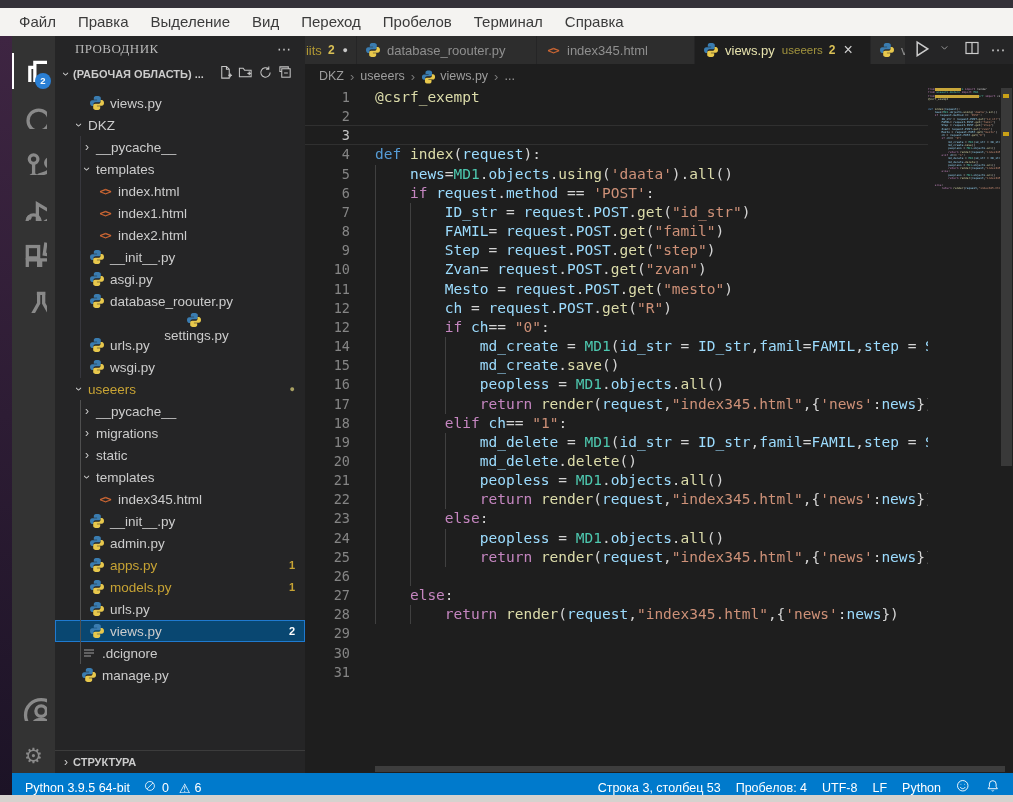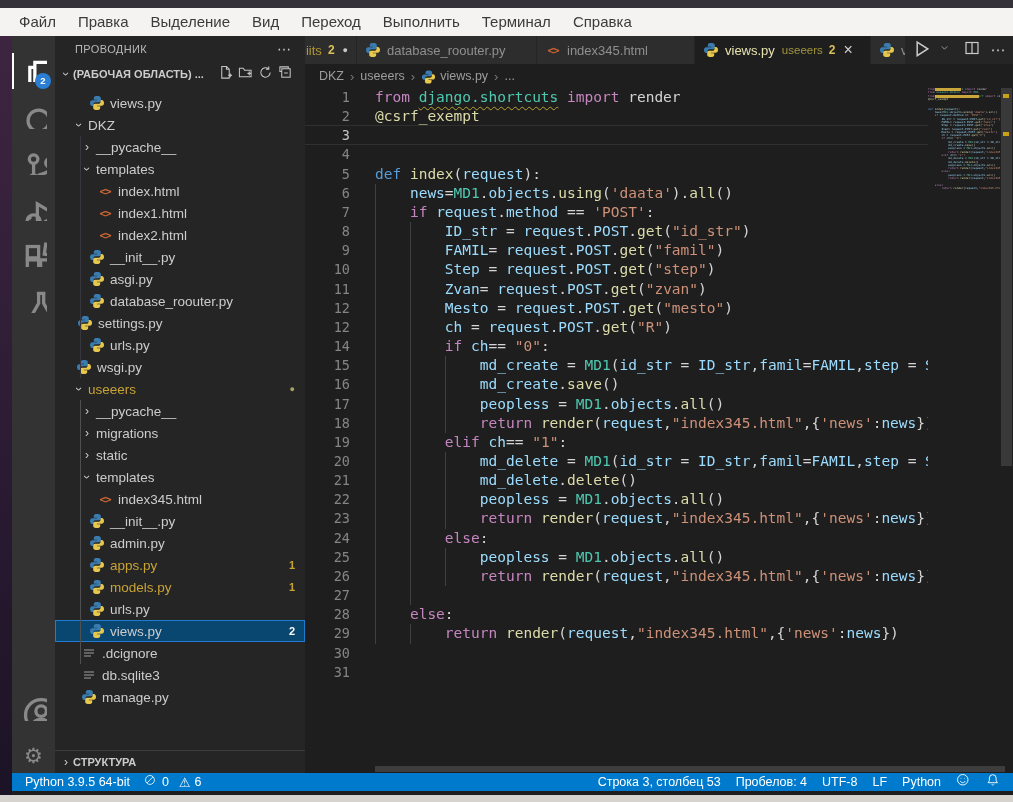--- a/index.html
+++ b/index.html
@@ -24,21 +24,21 @@
   .act-item.active::before { content:""; position:absolute; left:0; top:4px; bottom:4px; width:2px; background:#ffffff; }
   .act-item svg { stroke:#898989; fill:none; stroke-width:1.3; }
   .act-item.active svg { stroke:#ffffff; }
   .act-badge { position:absolute; right:4px; bottom:4px; min-width:16px; height:16px; border-radius:8px;
                background:#2a7fd4; color:#fff; font-size:9.5px; font-weight:bold; text-align:center; line-height:16px; }
   .gear-glyph { font-family:"DejaVu Sans", sans-serif; font-size:21px; color:#898989; line-height:1; }
 
   
   #sidebar { position:absolute; left:55px; top:36px; width:250px; height:737px; background:#252526; overflow:hidden; }
   #sb-title-row { height:26px; display:flex; align-items:center; padding:0 14px 0 20px; }
-  #sb-title { color:#b8b8b8; font-size:11px; letter-spacing:.4px; flex:1; }
+  #sb-title { color:#b8b8b8; font-size:13px; letter-spacing:.4px; flex:1;font-family:Liberation Serif, serif; }
   #sb-more { color:#c5c5c5; font-size:14px; line-height:10px; }
   #ws-row { height:24px; display:flex; align-items:center; padding:0 10px 0 4px; color:#cccccc; }
   #ws-chev { font-size:12px; color:#cccccc; transform:rotate(90deg); display:inline-block; width:14px; text-align:center; }
   #ws-label { font-size:11px; font-weight:bold; color:#cccccc; white-space:nowrap; overflow:hidden; flex:1; }
   .ws-act { width:20px; height:18px; display:flex; align-items:center; justify-content:center; }
   .ws-act svg { stroke:#c5c5c5; fill:none; stroke-width:1.1; }
   #tree { position:absolute; left:0; top:56px; width:250px; }
   .trow { position:relative; height:22px; display:flex; align-items:center; color:#cccccc; font-size:13.5px; white-space:nowrap; }
   .trow .chev { width:12px; display:inline-block; text-align:center; font-size:12px; color:#cccccc; margin-right:3px; }
   .trow .chev.open { transform:rotate(90deg); }
@@ -103,40 +103,40 @@
                font-size:2.8px; overflow:hidden; opacity:.95; }
   .mini-mark { position:absolute; background:#c9a73a; height:3px; }
   
   #overview { position:absolute; right:0; top:0; width:13px; height:685px; background:#1e1e1e; }
   #ov-thumb { position:absolute; left:1px; top:0; width:11px; height:378px; background:rgba(121,121,121,.30); }
   .ov-mark { position:absolute; left:3px; width:6px; height:4px; background:#c9a117; }
   #hscroll { position:absolute; left:0; bottom:0; width:708px; height:8px; }
   #hscroll-thumb { position:absolute; left:70px; right:8px; top:1px; height:6px; background:rgba(121,121,121,.35); }
 
   
-  #statusbar { position:absolute; left:12px; top:773px; width:1001px; height:18px; background:#007acc;
+  #statusbar { position:absolute; left:12px; top:773px; width:1001px; height:30px; background:#007acc;
                display:flex; align-items:center; color:#ffffff; font-size:12.5px; }
   #sb-left { display:flex; align-items:center; gap:14px; padding-left:13px; flex:1; }
   #sb-right { display:flex; align-items:center; gap:15px; padding-right:12px; }
   .sb-item { display:flex; align-items:center; gap:4px; white-space:nowrap; }
   .sb-item svg { stroke:#ffffff; fill:none; stroke-width:1.1; }
   .warn-glyph { font-family:"DejaVu Sans", sans-serif; font-size:13px; line-height:1; }
 </style>
 </head>
 <body>
 
 <div id="screen">
   <div id="top-strip"></div>
   <div id="menubar">
       <div class="menu-item">Файл</div>
       <div class="menu-item">Правка</div>
       <div class="menu-item">Выделение</div>
       <div class="menu-item">Вид</div>
       <div class="menu-item">Переход</div>
-      <div class="menu-item">Выполнить</div>
+      <div class="menu-item">Пробелов</div>
       <div class="menu-item">Терминал</div>
       <div class="menu-item">Справка</div>
     </div>
   <div id="left-strip"></div>
 
   <div id="activitybar">
       <div class="act-item active" style="top: 13px;">
         <span><svg width="26" height="26" viewBox="0 0 16 16">
             <g transform="scale(1.55)">
               <path d="M5.5 2.5h5l2 2v8h-7z"></path>
@@ -298,39 +298,39 @@
         </div>
         <div class="trow" style="padding-left: 34px;">
           <span class="ficon">
             <svg width="16" height="16" viewBox="0 0 16 16">
               <path fill="#3a7cb0" stroke="none" d="M7.9 1C6.1 1 4.8 1.6 4.8 3v1.7h3.3v.6H3.3C1.8 5.3 1 6.6 1 8.1s.7 2.9 2.2 2.9h1.2V9.3c0-1.2 1-2.1 2.2-2.1H10c1 0 1.8-.8 1.8-1.8V3c0-1.4-1.5-2-3.9-2z"></path>
               <path fill="#e8c84c" stroke="none" d="M8.1 15c1.8 0 3.1-.6 3.1-2v-1.7H7.9v-.6h4.8c1.5 0 2.3-1.3 2.3-2.8s-.7-2.9-2.2-2.9h-1.2v1.7c0 1.2-1 2.1-2.2 2.1H6c-1 0-1.8.8-1.8 1.8V13c0 1.4 1.5 2 3.9 2z"></path>
             </svg>
           </span>
           <span>database_roouter.py</span>
         </div>
-        <div class="trow" style="padding-left: 22px;">
+        <div class="trow" style="padding-left: 33px; flex-direction: column;">
           <span class="ficon">
             <svg width="16" height="16" viewBox="0 0 16 16">
               <path fill="#3a7cb0" stroke="none" d="M7.9 1C6.1 1 4.8 1.6 4.8 3v1.7h3.3v.6H3.3C1.8 5.3 1 6.6 1 8.1s.7 2.9 2.2 2.9h1.2V9.3c0-1.2 1-2.1 2.2-2.1H10c1 0 1.8-.8 1.8-1.8V3c0-1.4-1.5-2-3.9-2z"></path>
               <path fill="#e8c84c" stroke="none" d="M8.1 15c1.8 0 3.1-.6 3.1-2v-1.7H7.9v-.6h4.8c1.5 0 2.3-1.3 2.3-2.8s-.7-2.9-2.2-2.9h-1.2v1.7c0 1.2-1 2.1-2.2 2.1H6c-1 0-1.8.8-1.8 1.8V13c0 1.4 1.5 2 3.9 2z"></path>
             </svg>
           </span>
           <span>settings.py</span>
         </div>
         <div class="trow" style="padding-left: 34px;">
           <span class="ficon">
             <svg width="16" height="16" viewBox="0 0 16 16">
               <path fill="#3a7cb0" stroke="none" d="M7.9 1C6.1 1 4.8 1.6 4.8 3v1.7h3.3v.6H3.3C1.8 5.3 1 6.6 1 8.1s.7 2.9 2.2 2.9h1.2V9.3c0-1.2 1-2.1 2.2-2.1H10c1 0 1.8-.8 1.8-1.8V3c0-1.4-1.5-2-3.9-2z"></path>
               <path fill="#e8c84c" stroke="none" d="M8.1 15c1.8 0 3.1-.6 3.1-2v-1.7H7.9v-.6h4.8c1.5 0 2.3-1.3 2.3-2.8s-.7-2.9-2.2-2.9h-1.2v1.7c0 1.2-1 2.1-2.2 2.1H6c-1 0-1.8.8-1.8 1.8V13c0 1.4 1.5 2 3.9 2z"></path>
             </svg>
           </span>
           <span>urls.py</span>
         </div>
-        <div class="trow" style="padding-left: 21px;">
+        <div class="trow" style="padding-left: 34px;">
           <span class="ficon">
             <svg width="16" height="16" viewBox="0 0 16 16">
               <path fill="#3a7cb0" stroke="none" d="M7.9 1C6.1 1 4.8 1.6 4.8 3v1.7h3.3v.6H3.3C1.8 5.3 1 6.6 1 8.1s.7 2.9 2.2 2.9h1.2V9.3c0-1.2 1-2.1 2.2-2.1H10c1 0 1.8-.8 1.8-1.8V3c0-1.4-1.5-2-3.9-2z"></path>
               <path fill="#e8c84c" stroke="none" d="M8.1 15c1.8 0 3.1-.6 3.1-2v-1.7H7.9v-.6h4.8c1.5 0 2.3-1.3 2.3-2.8s-.7-2.9-2.2-2.9h-1.2v1.7c0 1.2-1 2.1-2.2 2.1H6c-1 0-1.8.8-1.8 1.8V13c0 1.4 1.5 2 3.9 2z"></path>
             </svg>
           </span>
           <span>wsgi.py</span>
         </div>
         <div class="trow modified" style="padding-left: 18px;">
           <span class="chev open">›</span>
@@ -418,32 +418,20 @@
           <span class="ficon">
             <svg width="16" height="16" viewBox="0 0 16 16">
               <g stroke="#8b8b8b" stroke-width="1.2">
                 <line x1="3" y1="5" x2="13" y2="5"></line>
                 <line x1="3" y1="8" x2="13" y2="8"></line>
                 <line x1="3" y1="11" x2="10" y2="11"></line>
               </g>
             </svg>
           </span>
           <span>.dcignore</span>
-        </div>
-        <div class="trow" style="padding-left: 26px;">
-          <span class="ficon">
-            <svg width="16" height="16" viewBox="0 0 16 16">
-              <g stroke="#8b8b8b" stroke-width="1.2">
-                <line x1="3" y1="5" x2="13" y2="5"></line>
-                <line x1="3" y1="8" x2="13" y2="8"></line>
-                <line x1="3" y1="11" x2="10" y2="11"></line>
-              </g>
-            </svg>
-          </span>
-          <span>db.sqlite3</span>
         </div>
         <div class="trow" style="padding-left: 26px;">
           <span class="ficon">
             <svg width="16" height="16" viewBox="0 0 16 16">
               <path fill="#3a7cb0" stroke="none" d="M7.9 1C6.1 1 4.8 1.6 4.8 3v1.7h3.3v.6H3.3C1.8 5.3 1 6.6 1 8.1s.7 2.9 2.2 2.9h1.2V9.3c0-1.2 1-2.1 2.2-2.1H10c1 0 1.8-.8 1.8-1.8V3c0-1.4-1.5-2-3.9-2z"></path>
               <path fill="#e8c84c" stroke="none" d="M8.1 15c1.8 0 3.1-.6 3.1-2v-1.7H7.9v-.6h4.8c1.5 0 2.3-1.3 2.3-2.8s-.7-2.9-2.2-2.9h-1.2v1.7c0 1.2-1 2.1-2.2 2.1H6c-1 0-1.8.8-1.8 1.8V13c0 1.4 1.5 2 3.9 2z"></path>
             </svg>
           </span>
           <span>manage.py</span>
         </div>
@@ -569,21 +557,20 @@
           <div class="ln">24</div>
           <div class="ln">25</div>
           <div class="ln">26</div>
           <div class="ln">27</div>
           <div class="ln">28</div>
           <div class="ln">29</div>
           <div class="ln">30</div>
           <div class="ln">31</div>
         </div>
       <div id="codelines">
-          <div class="code-line"><span class="tok-k">from </span><span class="tok-t sq">django.shortcuts</span><span class="tok-k"> import </span><span class="tok-w">render</span></div>
           <div class="code-line"><span class="tok-f">@csrf_exempt</span></div>
           <div class="code-line"></div>
           <div class="code-line"></div>
           <div class="code-line"><span class="tok-b">def </span><span class="tok-f">index</span><span class="tok-w">(</span><span class="tok-v">request</span><span class="tok-w">):</span></div>
           <div class="code-line"><span class="guide" style="left: calc(0ch);"></span><span class="tok-w">    </span><span class="tok-v">news</span><span class="tok-w">=</span><span class="tok-t">MD1</span><span class="tok-w">.</span><span class="tok-v">objects</span><span class="tok-w">.</span><span class="tok-f">using</span><span class="tok-w">(</span><span class="tok-s">'daata'</span><span class="tok-w">).</span><span class="tok-f">all</span><span class="tok-w">()</span></div>
           <div class="code-line"><span class="guide" style="left: calc(0ch);"></span><span class="tok-w">    </span><span class="tok-k">if </span><span class="tok-v">request</span><span class="tok-w">.</span><span class="tok-v">method</span><span class="tok-w"> == </span><span class="tok-s">'POST'</span><span class="tok-w">:</span></div>
           <div class="code-line"><span class="guide" style="left: calc(0ch);"></span><span class="guide" style="left: calc(4ch);"></span><span class="tok-w">        </span><span class="tok-v">ID_str</span><span class="tok-w"> = </span><span class="tok-v">request</span><span class="tok-w">.</span><span class="tok-v">POST</span><span class="tok-w">.</span><span class="tok-f">get</span><span class="tok-w">(</span><span class="tok-s">"id_str"</span><span class="tok-w">)</span></div>
           <div class="code-line"><span class="guide" style="left: calc(0ch);"></span><span class="guide" style="left: calc(4ch);"></span><span class="tok-w">        </span><span class="tok-v">FAMIL</span><span class="tok-w">= </span><span class="tok-v">request</span><span class="tok-w">.</span><span class="tok-v">POST</span><span class="tok-w">.</span><span class="tok-f">get</span><span class="tok-w">(</span><span class="tok-s">"famil"</span><span class="tok-w">)</span></div>
           <div class="code-line"><span class="guide" style="left: calc(0ch);"></span><span class="guide" style="left: calc(4ch);"></span><span class="tok-w">        </span><span class="tok-v">Step</span><span class="tok-w"> = </span><span class="tok-v">request</span><span class="tok-w">.</span><span class="tok-v">POST</span><span class="tok-w">.</span><span class="tok-f">get</span><span class="tok-w">(</span><span class="tok-s">"step"</span><span class="tok-w">)</span></div>
           <div class="code-line"><span class="guide" style="left: calc(0ch);"></span><span class="guide" style="left: calc(4ch);"></span><span class="tok-w">        </span><span class="tok-v">Zvan</span><span class="tok-w">= </span><span class="tok-v">request</span><span class="tok-w">.</span><span class="tok-v">POST</span><span class="tok-w">.</span><span class="tok-f">get</span><span class="tok-w">(</span><span class="tok-s">"zvan"</span><span class="tok-w">)</span></div>

